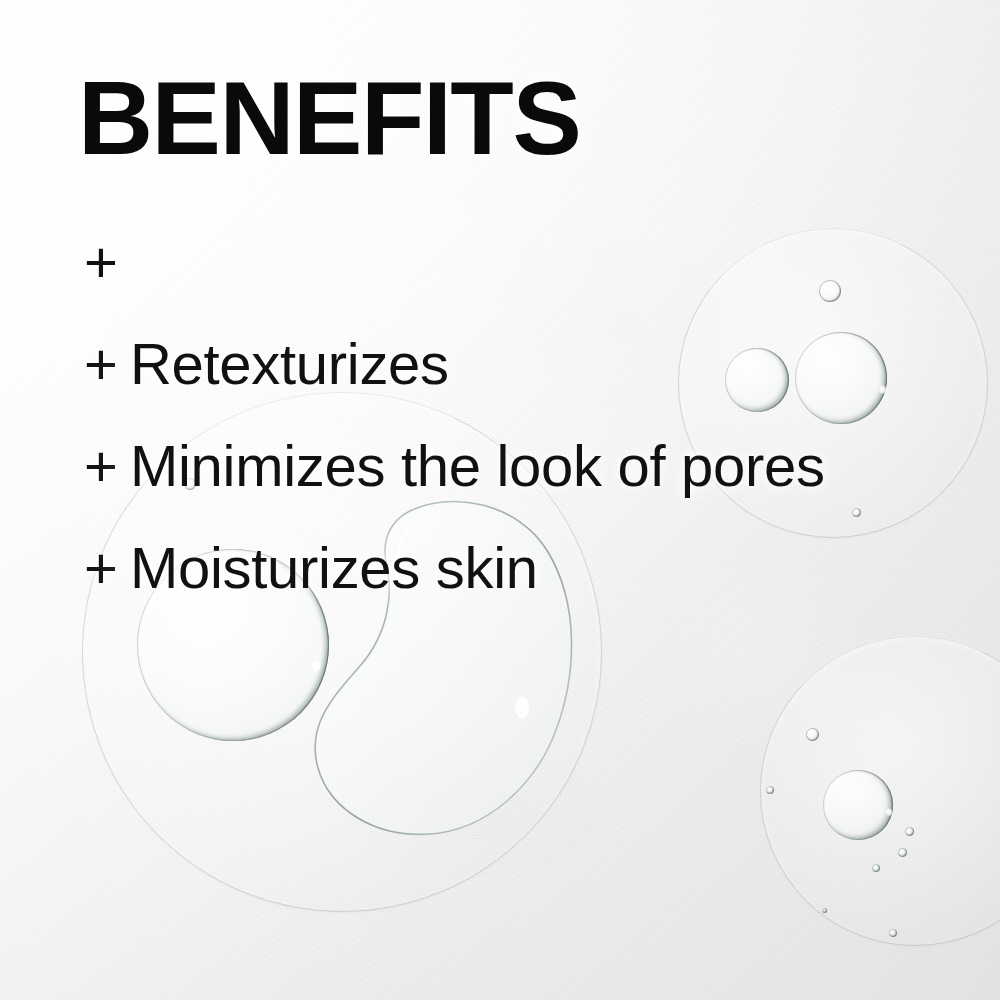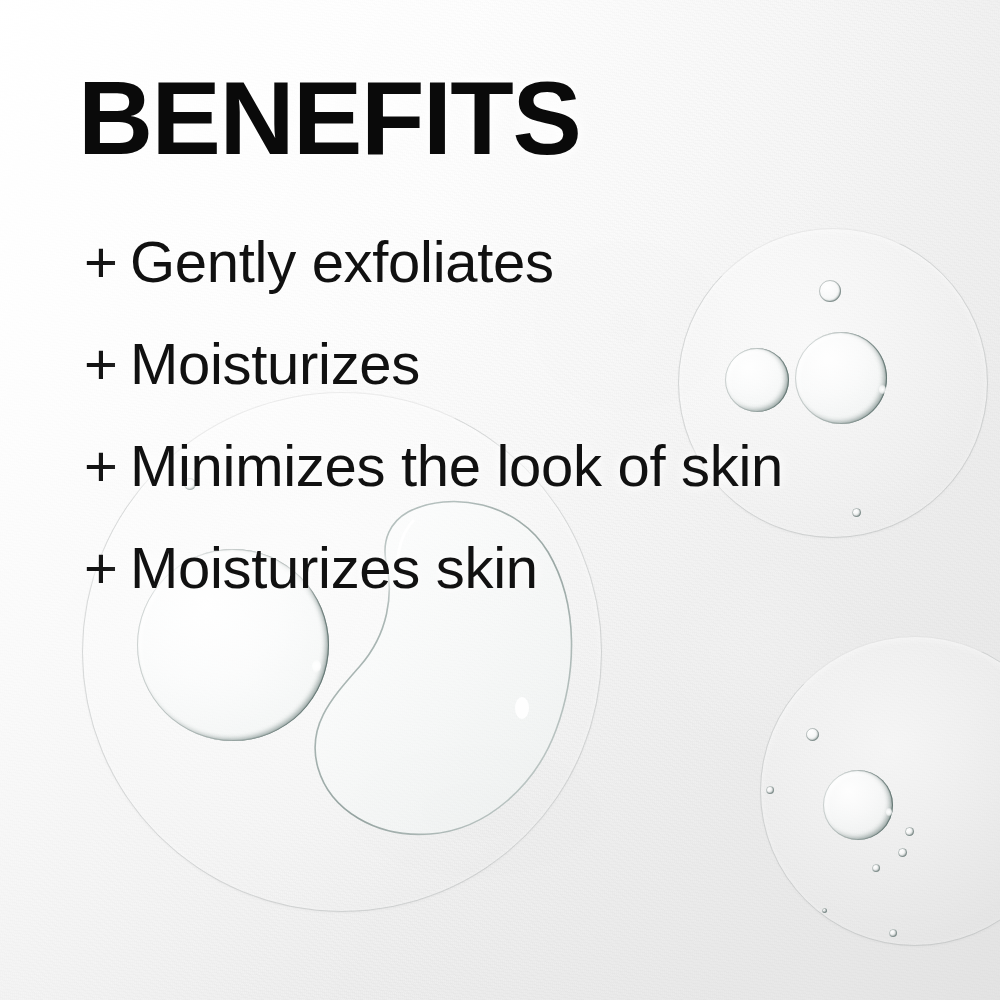--- a/index.html
+++ b/index.html
@@ -224,29 +224,28 @@
   <div class="drop tiny" style="left:822px; top:908px; width:5px; height:5px;"></div>
   <div class="drop tiny" style="left:889px; top:929px; width:8px; height:8px;"></div>
 
   <div class="text-layer">
 
     <div class="title">BENEFITS</div>
 
     <ul class="benefit-list">
       <li class="benefit-item">
         <span class="bullet-plus">+</span>
-        <span class="benefit-text">Gently exfoliates</span>
-      </li>
-      <li class="benefit-item">
-        <span class="bullet-plus">+</span>
-        <span class="benefit-text">Moisturizes</span>
-      </li>
-      <li class="benefit-item">
-        <span class="bullet-plus">+</span>
-        <span class="benefit-text">Minimizes the look of skin</span>
+      </li>
+      <li class="benefit-item">
+        <span class="bullet-plus">+</span>
+        <span class="benefit-text">Retexturizes</span>
+      </li>
+      <li class="benefit-item">
+        <span class="bullet-plus">+</span>
+        <span class="benefit-text">Minimizes the look of pores</span>
       </li>
       <li class="benefit-item">
         <span class="bullet-plus">+</span>
         <span class="benefit-text">Moisturizes skin</span>
       </li>
     </ul>
 
   </div>
 
 </div>

